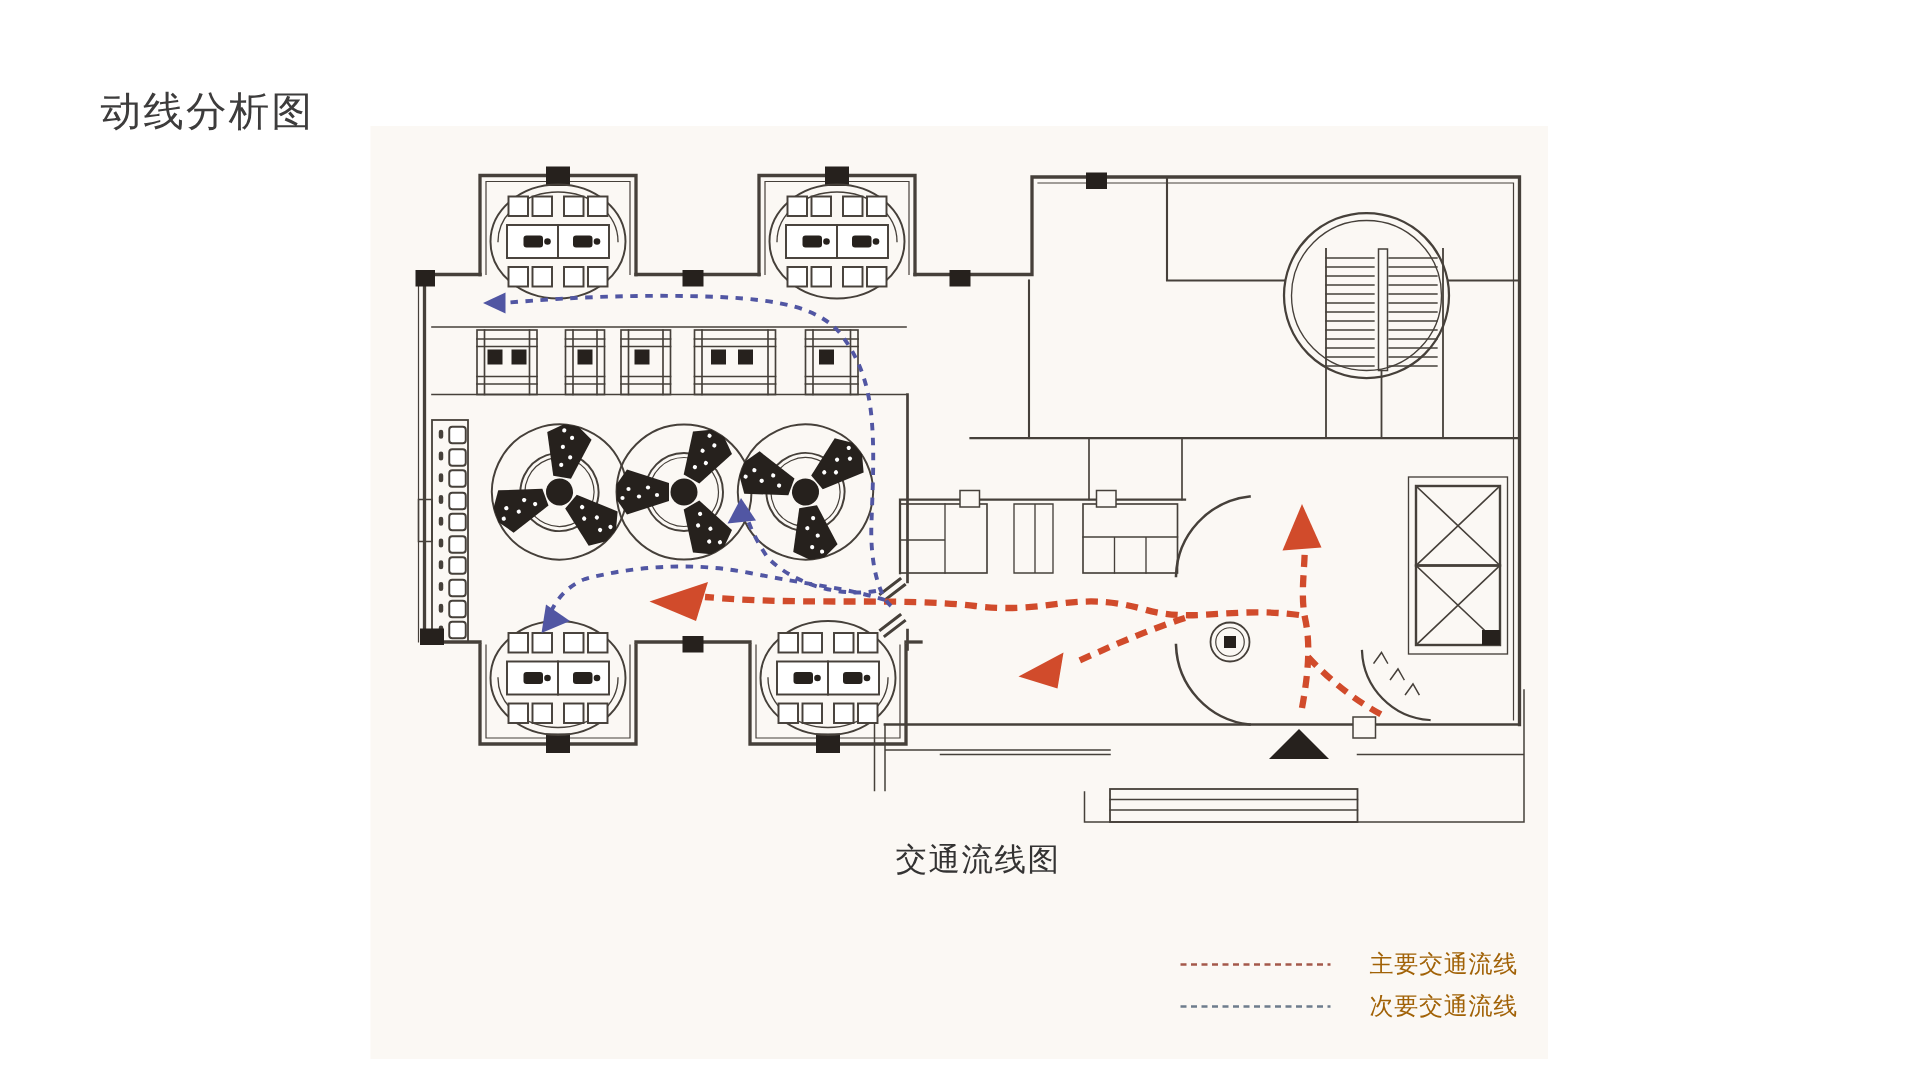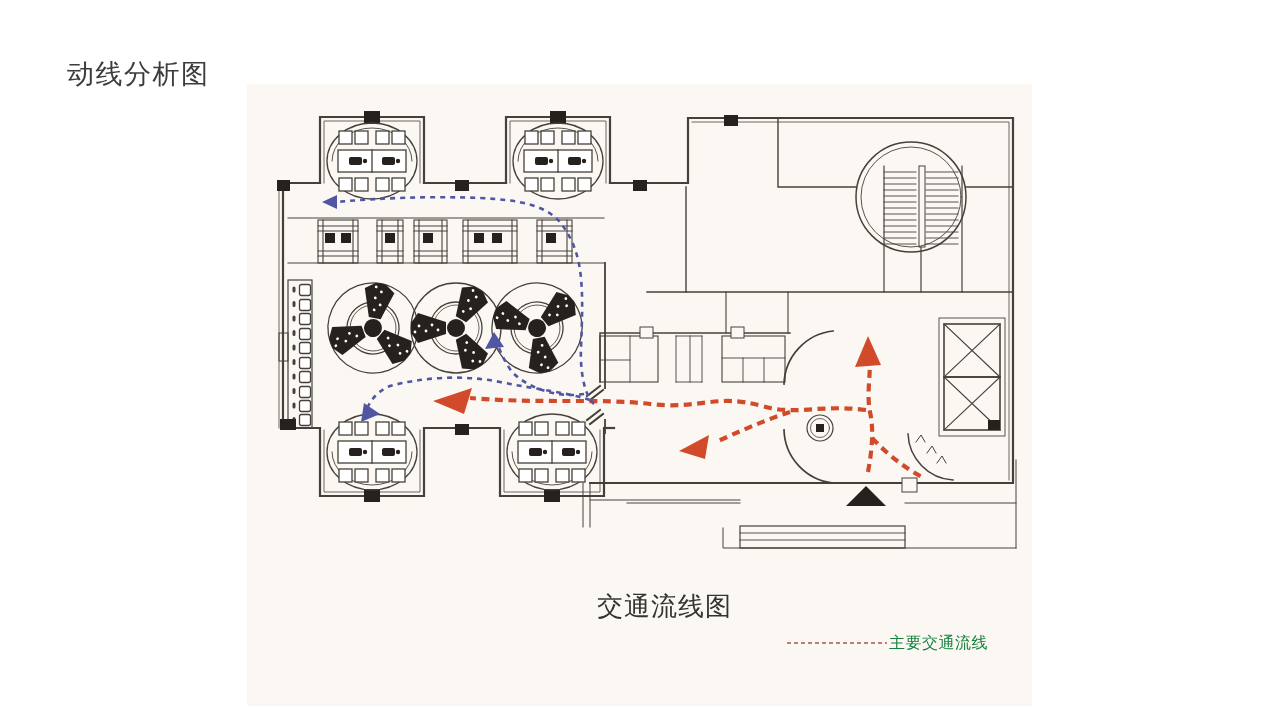--- a/index.html
+++ b/index.html
@@ -1,22 +1,22 @@
 <!DOCTYPE html>
 <html><head>
 <meta charset="utf-8">
 <style>
   html,body{margin:0;padding:0;width:1280px;height:720px;background:#ffffff;overflow:hidden;
             font-family:"Liberation Sans","DejaVu Sans",sans-serif;}
   .panel{position:absolute;left:247px;top:84px;width:785px;height:622px;background:#fbf8f4;}
   .page-title{position:absolute;left:67px;top:56px;font-size:27px;letter-spacing:1.5px;color:#3d3c3c;}
-  .caption{position:absolute;left:597px;top:589px;font-size:26px;letter-spacing:1px;color:#343333;}
+  .caption{position:absolute;left:597px;top:559px;font-size:21px;letter-spacing:1px;color:#343333;}
   .legend{position:absolute;left:785px;top:629px;}
   .legend-row{display:flex;align-items:center;height:28px;}
-  .legend-row .lab{font-size:16px;color:#15803d;margin-left:0;letter-spacing:0.5px;}
+  .legend-row .lab{font-size:16px;color:#a16207;margin-left:24px;letter-spacing:0.5px;}
   svg.plan{position:absolute;left:0;top:0;}
   .swatch{display:block;}
 </style>
 </head>
 <body>
 
 <div class="panel"></div>
 
 <div class="page-title">动线分析图</div>
 
@@ -224,13 +224,19 @@
 
 <div class="caption">交通流线图</div>
 
 <div class="legend">
   <div class="legend-row">
     <svg class="swatch" width="104" height="8">
       <line x1="2" y1="4" x2="102" y2="4" stroke="#a4584a" stroke-width="1.6" stroke-dasharray="4 3"></line>
     </svg>
     <span class="lab">主要交通流线</span>
   </div>
+  <div class="legend-row">
+    <svg class="swatch" width="104" height="8">
+      <line x1="2" y1="4" x2="102" y2="4" stroke="#6e7c8c" stroke-width="1.6" stroke-dasharray="4 3"></line>
+    </svg>
+    <span class="lab">次要交通流线</span>
+  </div>
 </div>
 
 </body></html>

